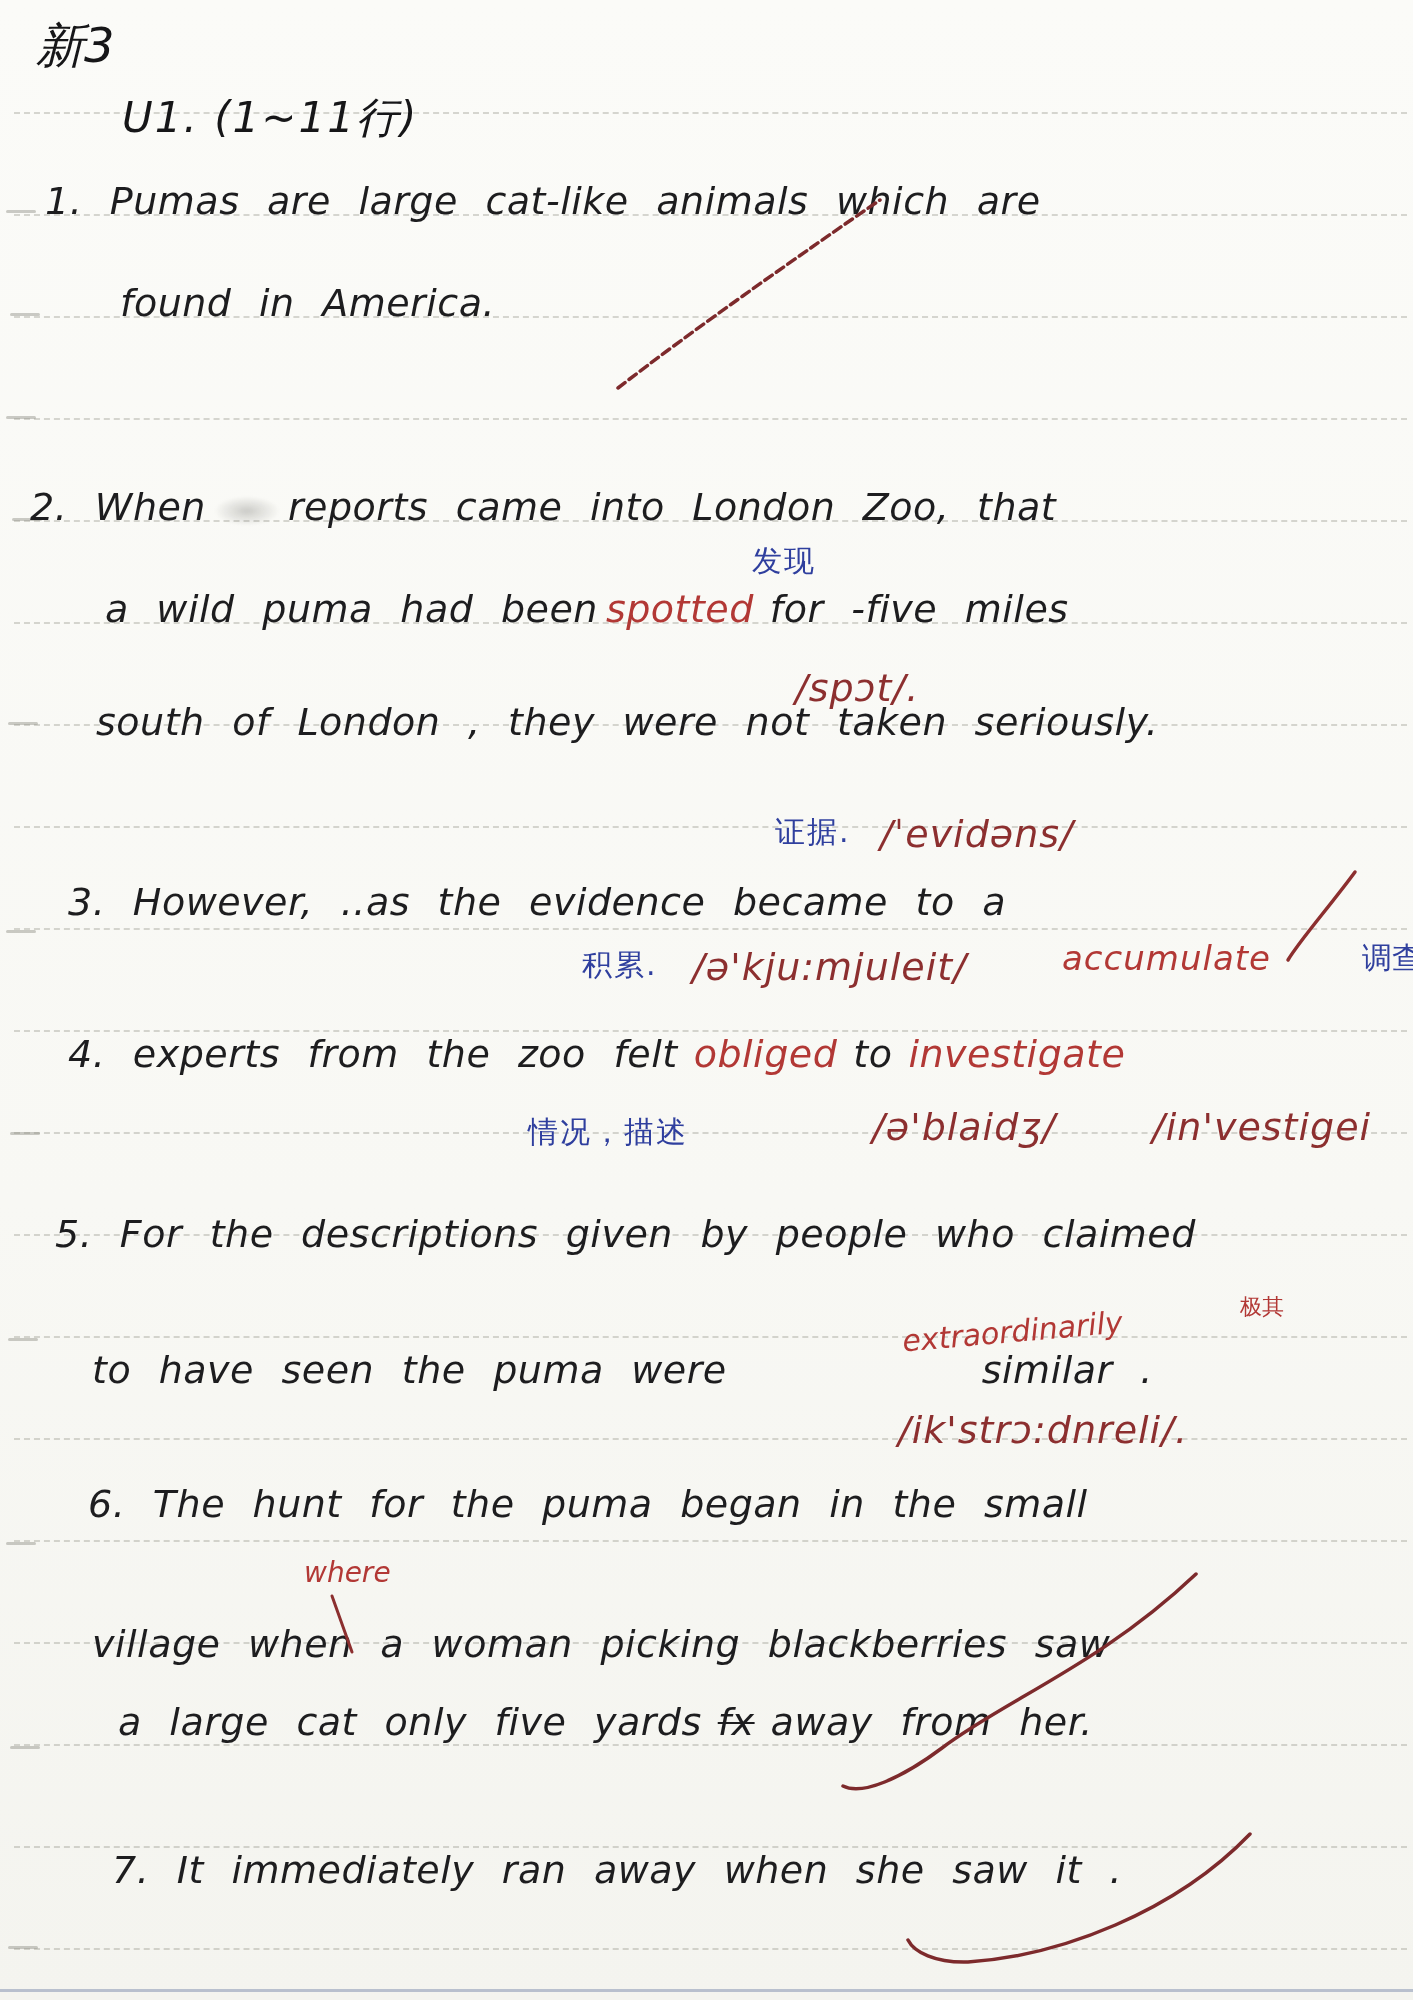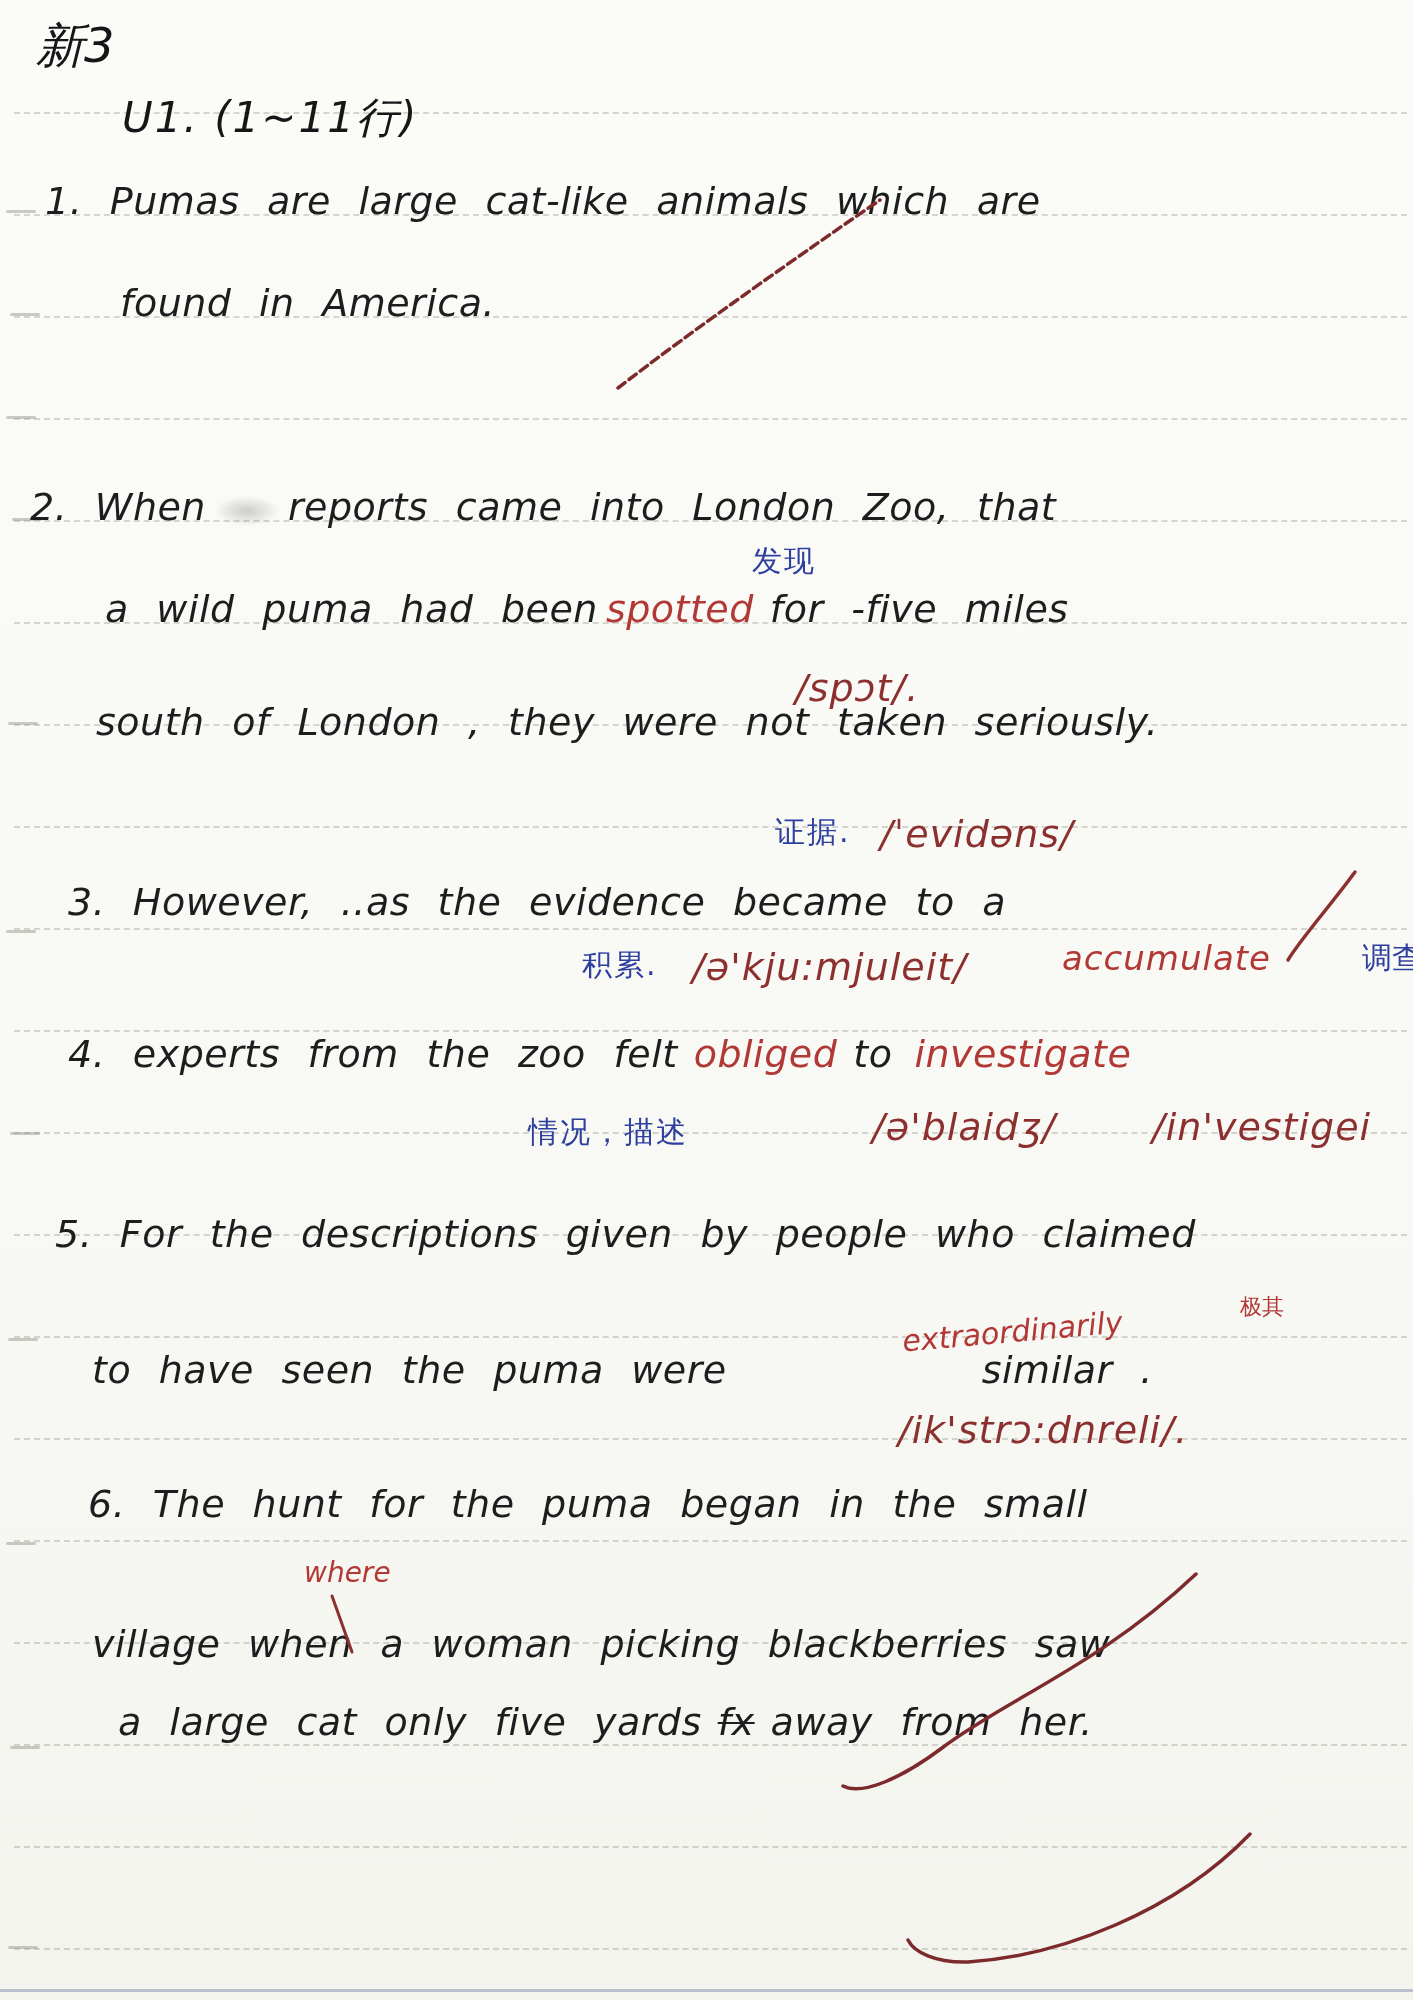--- a/index.html
+++ b/index.html
@@ -92,41 +92,42 @@
 
   <div class="line blue gloss" style="left:775px; top:812px;">证据.</div>
   <div class="line darkred phon" style="left:880px; top:812px;">/ˈevidəns/</div>
   <div class="line hand" style="left:68px; top:880px;">3. However, ..as the evidence became to a</div>
   <div class="line blue gloss" style="left:582px; top:945px;">积累.</div>
   <div class="line darkred phon" style="left:692px; top:945px;">/ə'kju:mjuleit/</div>
   <div class="line red" style="left:1062px; top:938px; font-size:34px; font-style:italic; letter-spacing:1px;">accumulate</div>
   <div class="line blue gloss" style="left:1362px; top:938px; letter-spacing:0;">调查</div>
 
   <div class="line hand" style="left:68px; top:1032px;">
-    <span>4. experts from the zoo felt</span><span class="red w-gap">obliged</span><span class="w-gap">to</span><span class="red" style="margin-left:22px">investigate</span>
+    <span>4. experts from the zoo felt</span><span class="red w-gap">obliged</span><span class="w-gap">to</span><span class="red" style="margin-left:16px">investigate</span>
   </div>
   <div class="line darkred phon" style="left:872px; top:1105px;">/ə'blaidʒ/</div>
   <div class="line darkred phon" style="left:1152px; top:1105px;">/in'vestigei</div>
   <div class="line blue gloss" style="left:528px; top:1112px;">情况，描述</div>
 
   <div class="line hand" style="left:55px; top:1212px;">5. For the descriptions given by people who claimed</div>
   <div class="line red gloss-sm" style="left:1240px; top:1292px;">极其</div>
   <div class="line red" style="left:902px; top:1314px; font-size:30px; font-style:italic; transform:rotate(-5deg);">extraordinarily</div>
   <div class="line hand" style="left:92px; top:1348px;">
     <span>to have seen the puma were</span><span class="spacer" style="width:255px"></span><span>similar .</span>
   </div>
   <div class="line darkred phon" style="left:898px; top:1408px;">/ik'strɔ:dnreli/.</div>
 
   <div class="line hand" style="left:88px; top:1482px;">6. The hunt for the puma began in the small</div>
   <div class="line red" style="left:304px; top:1556px; font-size:28px; font-style:italic;">where</div>
   <div class="line hand" style="left:118px; top:1700px;">
     <span>a large cat only five yards</span><span class="strike w-gap">fx</span><span class="w-gap">away from her.</span>
   </div>
   <div class="line hand" style="left:92px; top:1622px;">village when a woman picking blackberries saw</div>
 
+  <div class="line hand" style="left:112px; top:1848px;">7. It immediately ran away when she saw it .</div>
 
   <svg class="strokes" width="1413" height="2000" viewBox="0 0 1413 2000">
     <path d="M 618 388 C 690 332, 810 248, 880 200" fill="none" stroke="#7d2a2c" stroke-width="3.5" stroke-linecap="round" stroke-dasharray="9 5"></path>
     <path d="M 1355 872 C 1330 906, 1300 940, 1288 960" fill="none" stroke="#8c2f2f" stroke-width="3.5" stroke-linecap="round"></path>
     <path d="M 332 1596 L 352 1652" fill="none" stroke="#8c2f2f" stroke-width="3" stroke-linecap="round"></path>
     <path d="M 1196 1574 C 1100 1665, 1005 1700, 942 1748 C 902 1778, 862 1796, 843 1786" fill="none" stroke="#7d2a2c" stroke-width="3.5" stroke-linecap="round"></path>
     <path d="M 1250 1834 C 1175 1912, 1060 1956, 968 1962 C 935 1963, 914 1952, 908 1940" fill="none" stroke="#7d2a2c" stroke-width="3.5" stroke-linecap="round"></path>
   </svg>
 
   <div class="page-edge"></div>

